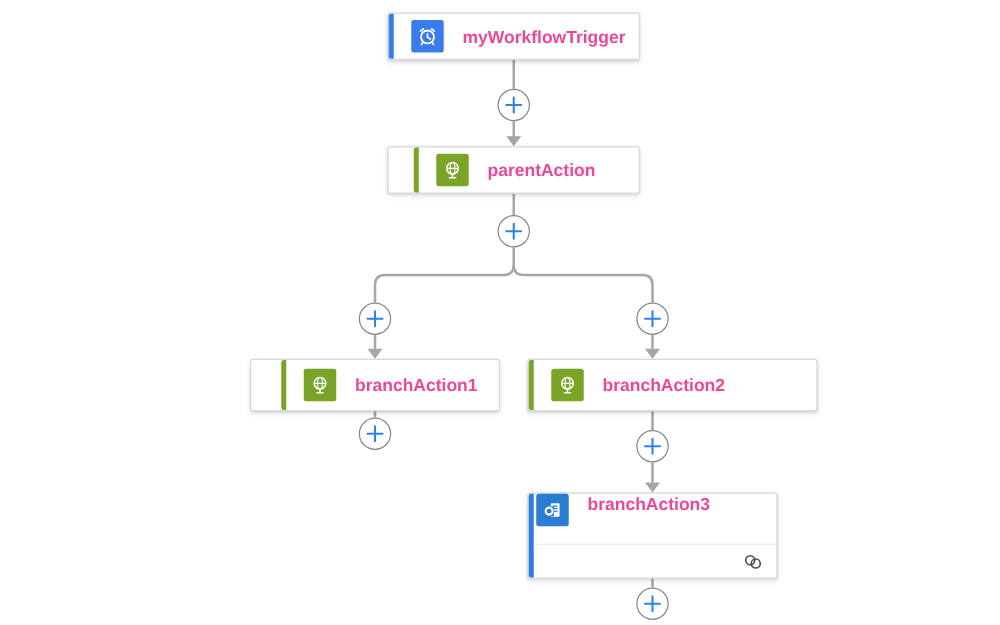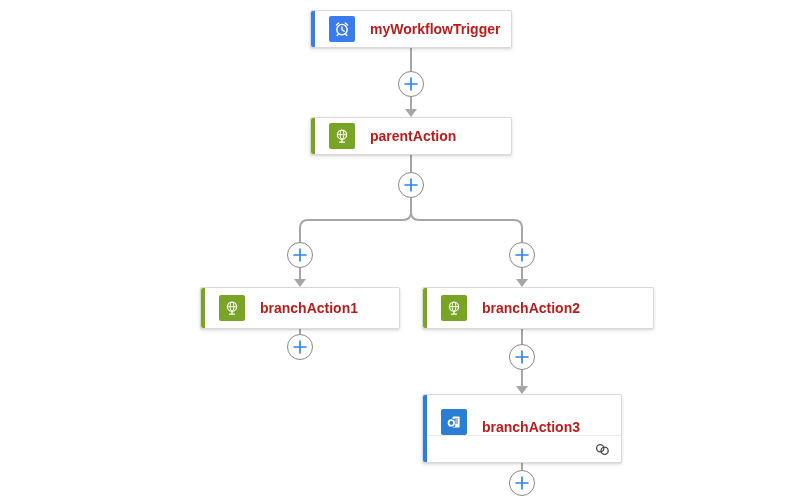--- a/index.html
+++ b/index.html
@@ -50,25 +50,25 @@
     justify-content: center;
     flex: 0 0 26px;
   }
   .icon-bg-blue { background: #3b7cec; }
   .icon-bg-green { background: #7aa427; }
   .icon-bg-outlook { background: #2b7cd3; }
   .node-label {
     margin-left: 15px;
     font-size: 14px;
     font-weight: bold;
-    color: #b91c1c;
+    color: #ec4899;
     white-space: nowrap;
   }
   .node-col { display: flex; flex-direction: column; flex: 1; }
-  .node-row1 { display: flex; align-items: flex-end; padding-left: 14px; height: 40px; }
+  .node-row1 { display: flex; align-items: flex-start; padding-left: 2px; height: 40px; }
   .node-row2 {
     height: 27px;
     border-top: 1px solid #ebebeb;
     display: flex;
     align-items: center;
     justify-content: flex-end;
     padding-right: 10px;
   }
   .plus-btn {
     position: absolute;
@@ -119,36 +119,36 @@
         <svg width="18" height="18" viewBox="0 0 16 16">
           <circle cx="8" cy="8.5" r="4.6" fill="none" stroke="#fff" stroke-width="1.3"></circle>
           <path d="M8 6.2 L8 8.8 L10 10" fill="none" stroke="#fff" stroke-width="1.2" stroke-linecap="round"></path>
           <path d="M3.1 4.4 L5.1 2.7 M12.9 4.4 L10.9 2.7 M4.7 12.5 L3.7 13.8 M11.3 12.5 L12.3 13.8" stroke="#fff" stroke-width="1.2" stroke-linecap="round"></path>
         </svg>
       </div>
       <span class="node-label">myWorkflowTrigger</span>
     </div>
   </div>
 
-  <div class="node" style="left:310px; top:117px; width:202px; height:38px;">
+  <div class="node" style="left:310px; top:117px; width:202px; height:38px;padding-left:20px;">
     <div class="node-accent accent-green"></div>
     <div class="node-main">
       <div class="node-icon icon-bg-green">
         <svg width="18" height="18" viewBox="0 0 16 16">
           <circle cx="8" cy="6.8" r="4.1" fill="none" stroke="#fff" stroke-width="1.1"></circle>
           <ellipse cx="8" cy="6.8" rx="1.7" ry="4.1" fill="none" stroke="#fff" stroke-width="0.8"></ellipse>
           <path d="M4 6.8 L12 6.8" stroke="#fff" stroke-width="0.8"></path>
           <path d="M8 10.9 L8 12.8 M5.8 13.5 L10.2 13.5" stroke="#fff" stroke-width="1.1" stroke-linecap="round"></path>
         </svg>
       </div>
       <span class="node-label">parentAction</span>
     </div>
   </div>
 
-  <div class="node" style="left:200px; top:287px; width:200px; height:42px;">
+  <div class="node" style="left:200px; top:287px; width:200px; height:42px;padding-left:24px;">
     <div class="node-accent accent-green"></div>
     <div class="node-main">
       <div class="node-icon icon-bg-green">
         <svg width="18" height="18" viewBox="0 0 16 16">
           <circle cx="8" cy="6.8" r="4.1" fill="none" stroke="#fff" stroke-width="1.1"></circle>
           <ellipse cx="8" cy="6.8" rx="1.7" ry="4.1" fill="none" stroke="#fff" stroke-width="0.8"></ellipse>
           <path d="M4 6.8 L12 6.8" stroke="#fff" stroke-width="0.8"></path>
           <path d="M8 10.9 L8 12.8 M5.8 13.5 L10.2 13.5" stroke="#fff" stroke-width="1.1" stroke-linecap="round"></path>
         </svg>
       </div>

